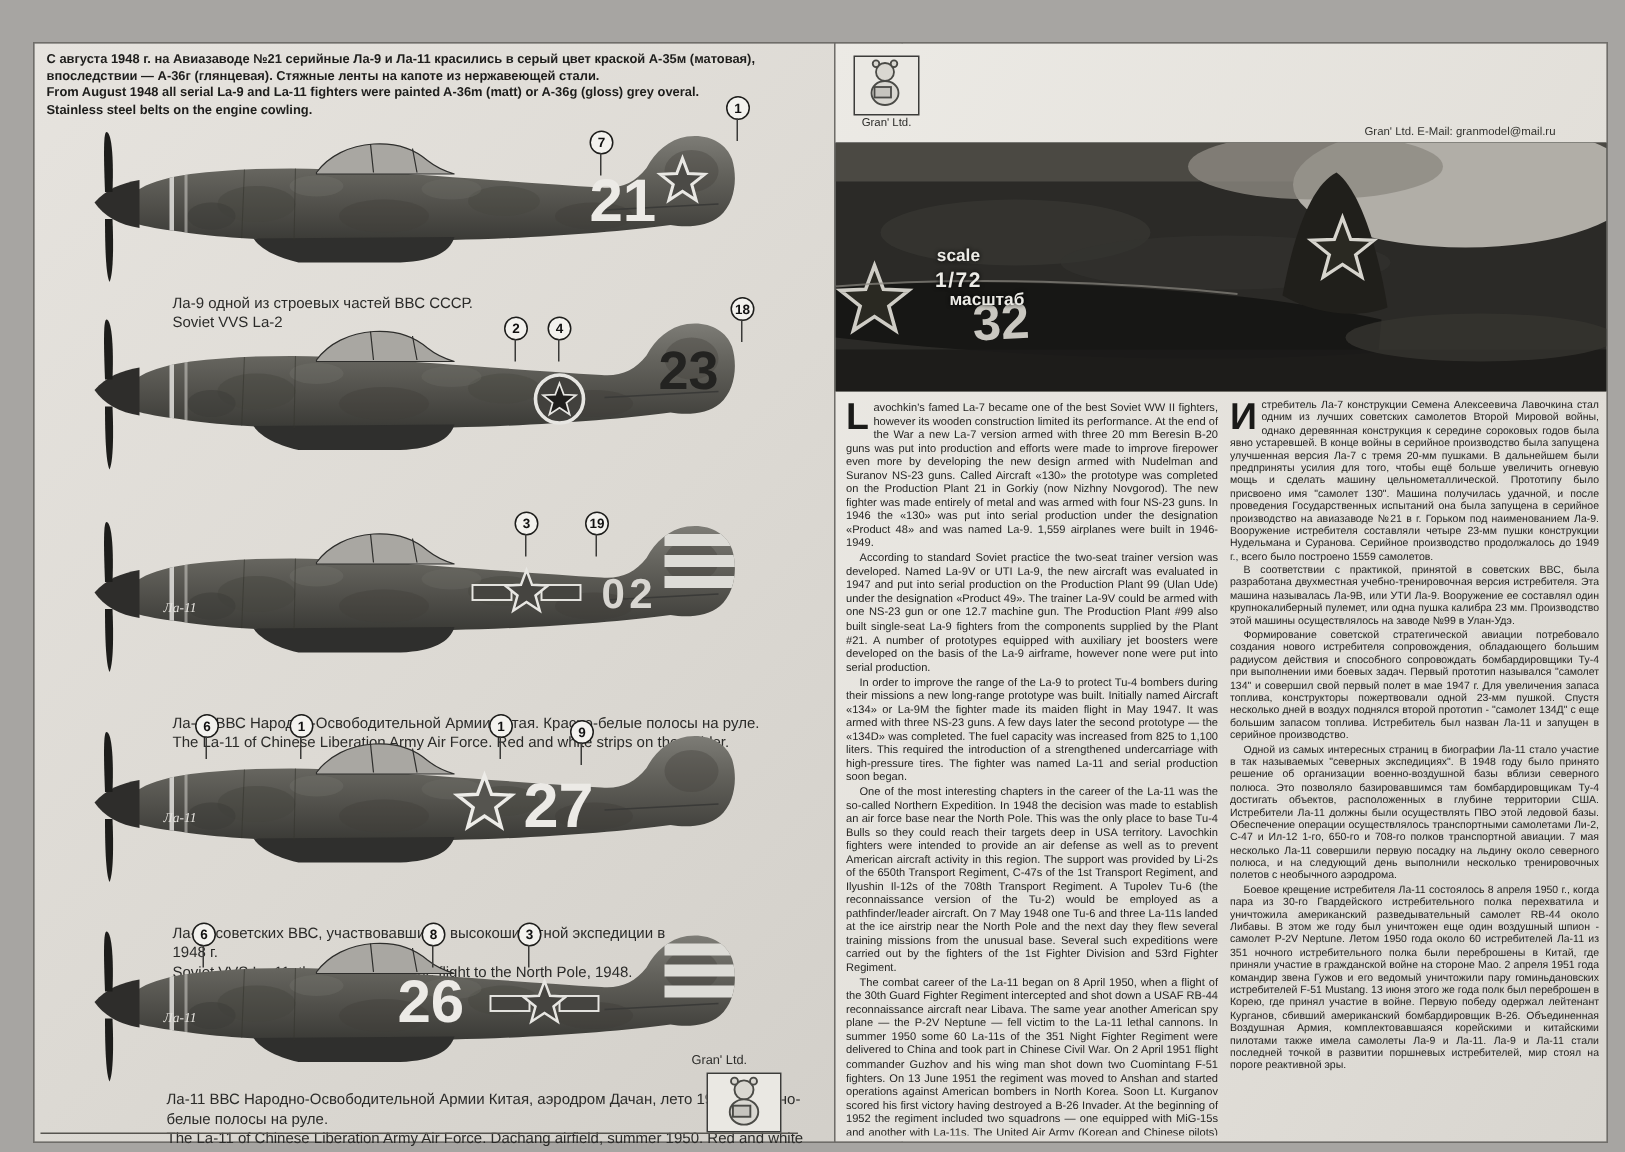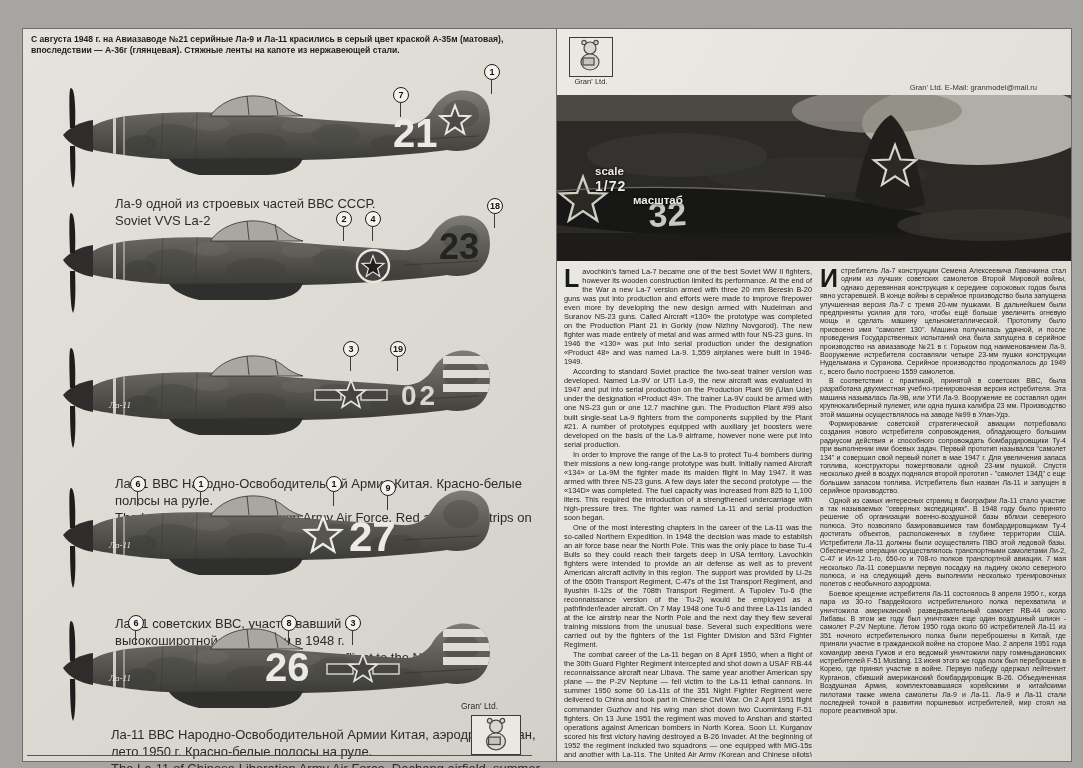--- a/index.html
+++ b/index.html
@@ -9,42 +9,42 @@
     font-family:"Liberation Sans", sans-serif;
     color:#222;
   }
   .page{position:absolute;top:28px;height:734px;background:linear-gradient(135deg,#e6e3de 0%,#dcd9d3 55%,#d2cfc9 100%);border:1px solid #6f6d69;box-sizing:border-box;}
   #left-page{left:22px;width:580px;}
   #right-page{left:556px;width:516px;background:linear-gradient(120deg,#eceae5 0%,#e2dfd9 60%,#d8d5cf 100%);}
 
   
   .paint-note{position:absolute;left:8px;top:5px;width:500px;font-size:8.6px;font-weight:bold;line-height:1.3;color:#1d1d1b;}
   .plane-svg{position:absolute;left:28px;width:460px;height:110px;}
-  .caption{position:absolute;font-size:13px;line-height:1.3;color:#2b2b29;}
+  .caption{position:absolute;font-size:10px;line-height:1.3;color:#2b2b29;}
   .callout{position:absolute;width:16px;height:16px;border:1.6px solid #1c1c1a;border-radius:50%;
     background:#f3f2ee;display:flex;align-items:center;justify-content:center;
     font-size:9px;font-weight:bold;color:#111;z-index:5;box-sizing:border-box;}
   .callout::after{content:"";position:absolute;left:6px;top:14px;width:1px;height:15px;background:#3a3a38;}
   .brand-small{position:absolute;font-size:8.5px;color:#2b2b29;}
   .logo-box{position:absolute;border:1px solid #3c3c3a;background:#eae8e3;}
   .bottom-rule{position:absolute;left:4px;top:726px;width:505px;height:1px;background:#56544f;}
 
   
   .tailnum{font-family:"Liberation Sans",sans-serif;font-weight:bold;fill:#eceae6;}
   .tailnum-dark{font-family:"Liberation Sans",sans-serif;font-weight:bold;fill:#232321;}
   .tailnum-open{font-family:"Liberation Sans",sans-serif;font-weight:bold;fill:#d8d6d1;letter-spacing:3px;}
   .nose-script{font-family:"Liberation Serif",serif;font-style:italic;font-size:9px;fill:#e6e4df;}
 
   
   .rp-logo-box{left:12px;top:8px;width:42px;height:38px;}
   .rp-brand{position:absolute;left:8px;top:48px;width:52px;text-align:center;font-size:7.6px;color:#2b2b29;}
   .rp-title{position:absolute;right:34px;top:14px;font-size:35px;font-weight:bold;letter-spacing:-1px;color:#0f0f0d;}
   .rp-contact{position:absolute;right:34px;top:54px;font-size:7.6px;color:#33332f;text-align:right;}
   .photo{position:absolute;left:0px;top:66px;width:514px;height:166px;overflow:hidden;background:#2b2a27;}
-  .scale-tag{position:absolute;left:38px;top:70px;color:#ecebe6;font-weight:bold;text-shadow:0 0 3px #000;line-height:1.15;z-index:4;}
+  .scale-tag{position:absolute;left:38px;top:70px;color:#ecebe6;font-weight:bold;text-shadow:0 0 3px #000;line-height:1.15;z-index:4;text-align:center;}
   .scale-word{font-size:11.5px;}
   .scale-value{font-size:14px;letter-spacing:1px;}
   .scale-ru{font-size:11.5px;padding-left:38px;}
   .cols{position:absolute;left:7px;top:238px;width:502px;height:490px;display:flex;gap:8px;overflow:hidden;}
   .col{text-align:justify;color:#242422;}
   .col p{margin:0 0 1px 0;text-indent:9px;}
   .col p.first{text-indent:0;}
   .col-en{width:248px;font-size:7.4px;line-height:1.22;}
   .col-ru{width:246px;font-size:7.0px;line-height:1.2;}
   .dropcap{float:left;font-size:25px;line-height:21px;font-weight:bold;padding:1px 3px 0 0;color:#1a1a18;}
@@ -101,20 +101,22 @@
       <ellipse cx="20" cy="24" rx="9" ry="8"></ellipse>
       <rect x="13" y="20" width="11" height="7" fill="#c6c4be"></rect>
     </g>
   </defs>
 </svg>
 
 <div class="page" id="left-page">
 
   <div class="paint-note">
     <div>С августа 1948 г. на Авиазаводе №21 серийные Ла-9 и Ла-11 красились в серый цвет краской А-35м (матовая), впоследствии — А-36г (глянцевая). Стяжные ленты на капоте из нержавеющей стали.</div>
+    <div>From August 1948 all serial La-9 and La-11 fighters were painted A-36m (matt) or A-36g (gloss) grey overal.</div>
+    <div>Stainless steel belts on the engine cowling.</div>
   </div>
 
   <svg class="plane-svg" style="top:55px" viewBox="0 0 460 110">
     <use href="#fuse" fill="url(#fuseGrad)"></use>
     <g clip-path="url(#fuseclip)">
         <use href="#mottle"></use>
       </g>
     <use href="#extras"></use>
     <text class="tailnum" x="342" y="63" font-size="40">21</text>
     <use href="#star" transform="translate(404,37) scale(1.55)" fill="#4b4a46" stroke="#e9e8e4" stroke-width="1.3"></use>

